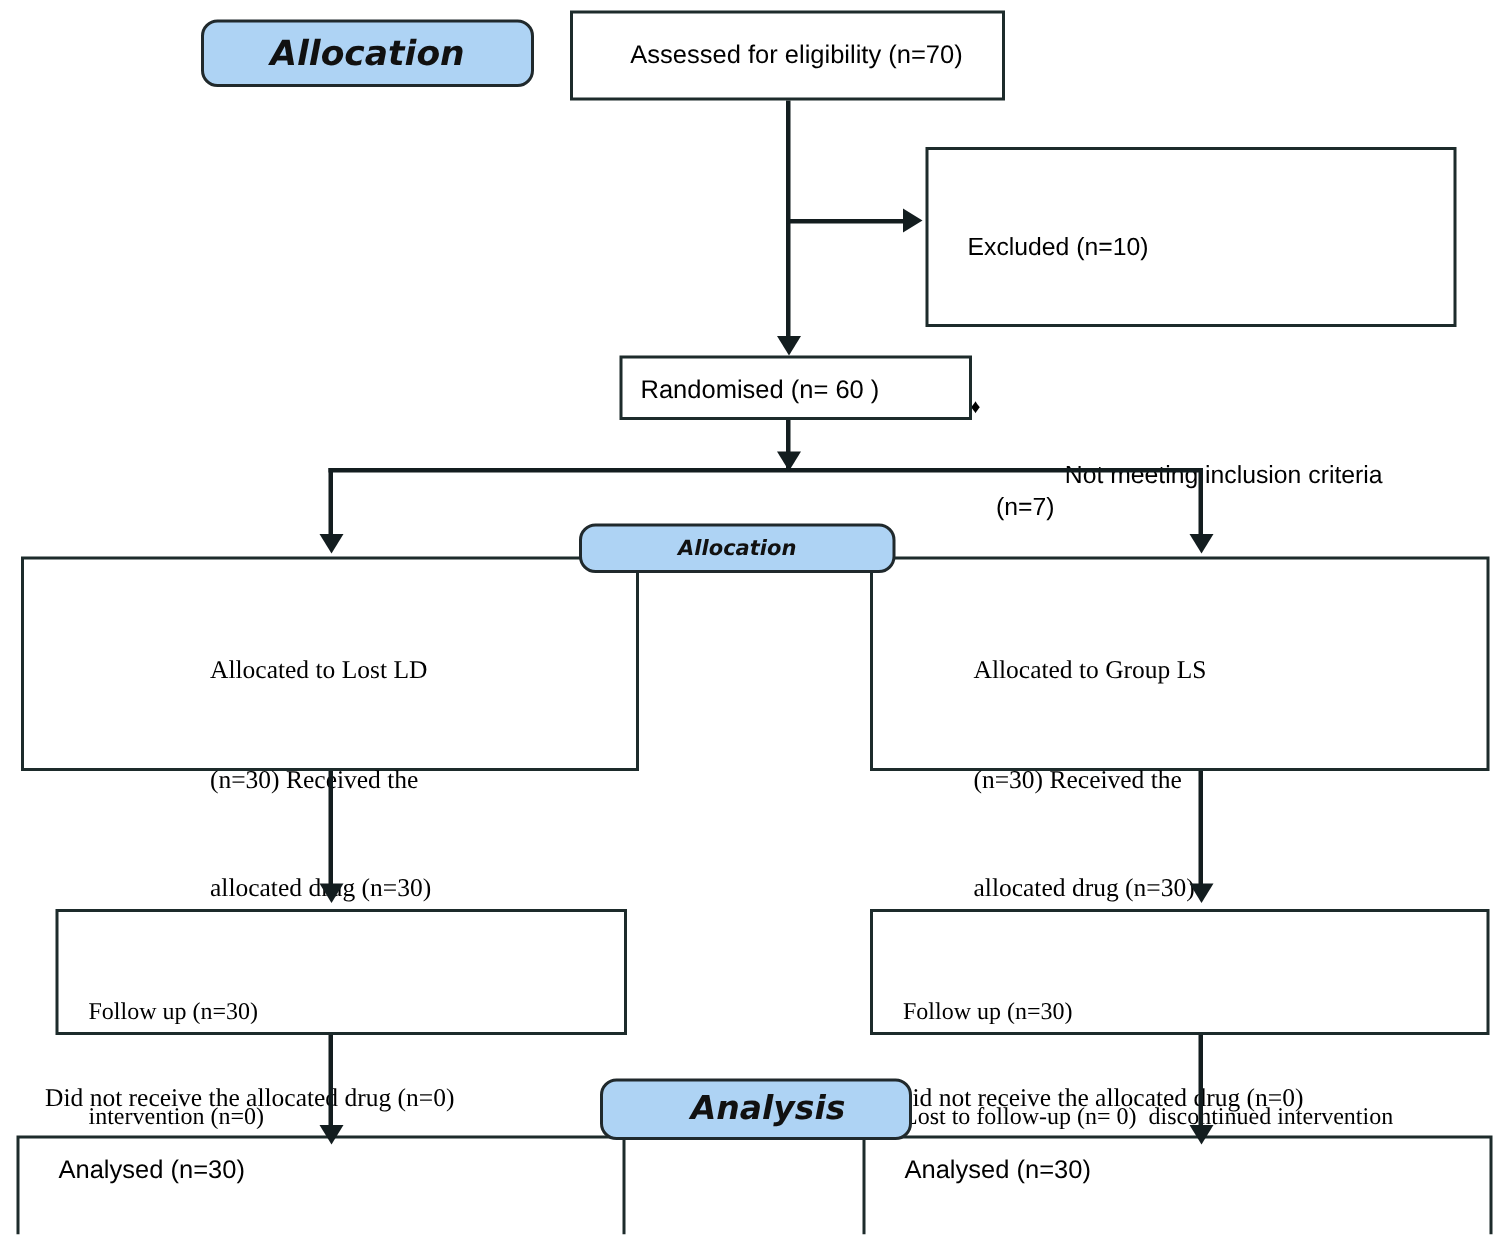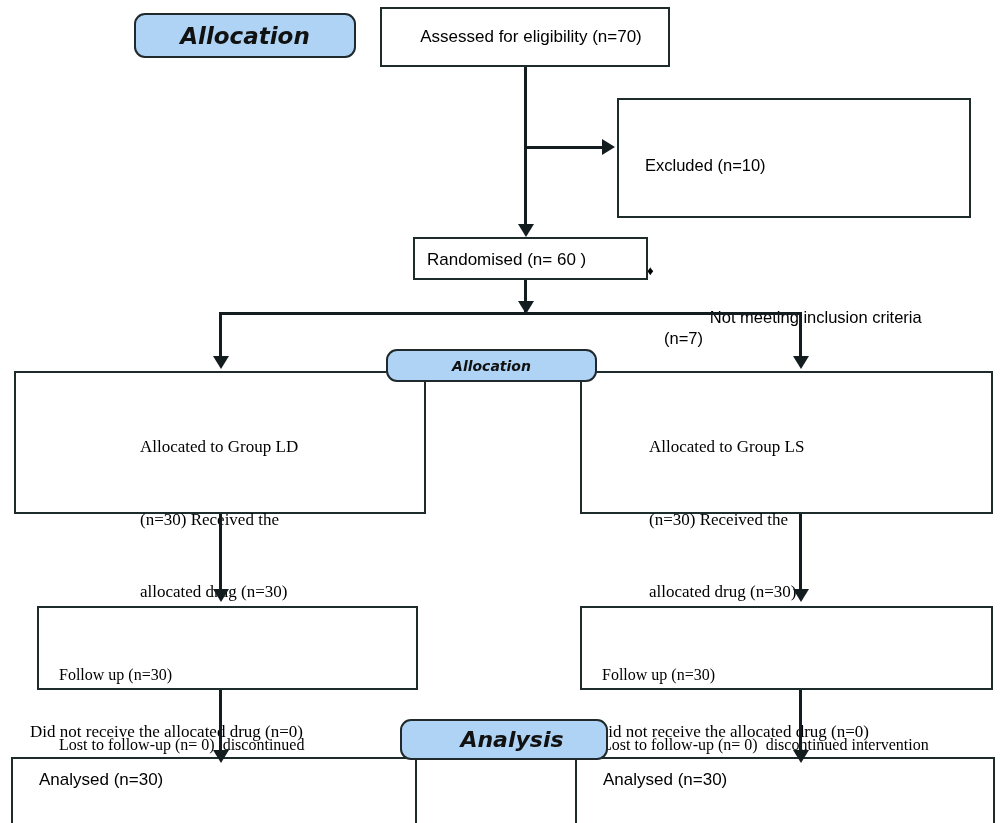--- a/index.html
+++ b/index.html
@@ -163,21 +163,21 @@
   <div class="vline" style="left:524px; top:280px; height:33px;"></div>
   <div class="arrow-down" style="left:518px; top:301px;"></div>
   <div class="hline" style="left:219px; top:312px; width:583px;"></div>
   <div class="vline" style="left:219px; top:312px; height:47px;"></div>
   <div class="arrow-down" style="left:213px; top:356px;"></div>
   <div class="vline" style="left:799px; top:312px; height:47px;"></div>
   <div class="arrow-down" style="left:793px; top:356px;"></div>
 
   <div class="box" style="left:14px; top:371px; width:412px; height:143px;">
     <div class="box-txt serif" style="left:0; top:14px; width:100%; font-size:17px; line-height:1.42;">
-      <span class="ind">Allocated to Group LD</span>
+      <span class="ind">Allocated to Lost LD</span>
       <span class="ind">(n=30) Received the</span>
       <span class="ind">allocated drug (n=30)</span>
       <span class="gap"></span>
       <span style="display:block; padding-left:14px;">Did not receive the allocated drug (n=0)</span>
     </div>
   </div>
 
   <div class="box" style="left:580px; top:371px; width:413px; height:143px;">
     <div class="box-txt serif" style="left:0; top:14px; width:100%; font-size:17px; line-height:1.42;">
       <span class="ind-r">Allocated to Group LS</span>
@@ -193,21 +193,20 @@
   </div>
 
   <div class="vline" style="left:219px; top:514px; height:78px;"></div>
   <div class="arrow-down" style="left:213px; top:589px;"></div>
   <div class="vline" style="left:799px; top:514px; height:78px;"></div>
   <div class="arrow-down" style="left:793px; top:589px;"></div>
 
   <div class="box" style="left:37px; top:606px; width:381px; height:84px;">
     <div class="box-txt serif" style="left:20px; top:9px; width:350px; font-size:16px; line-height:1.45;">
       <span style="display:block;">Follow up (n=30)</span>
-      <span style="display:block;">Lost to follow-up (n= 0)  discontinued</span>
       <span style="display:block;">intervention (n=0)</span>
     </div>
   </div>
 
   <div class="box" style="left:580px; top:606px; width:413px; height:84px;">
     <div class="box-txt serif" style="left:20px; top:9px; width:385px; font-size:16px; line-height:1.45;">
       <span style="display:block;">Follow up (n=30)</span>
       <span style="display:block;">Lost to follow-up (n= 0)  discontinued intervention</span>
       <span style="display:block;">(n=0)</span>
     </div>

